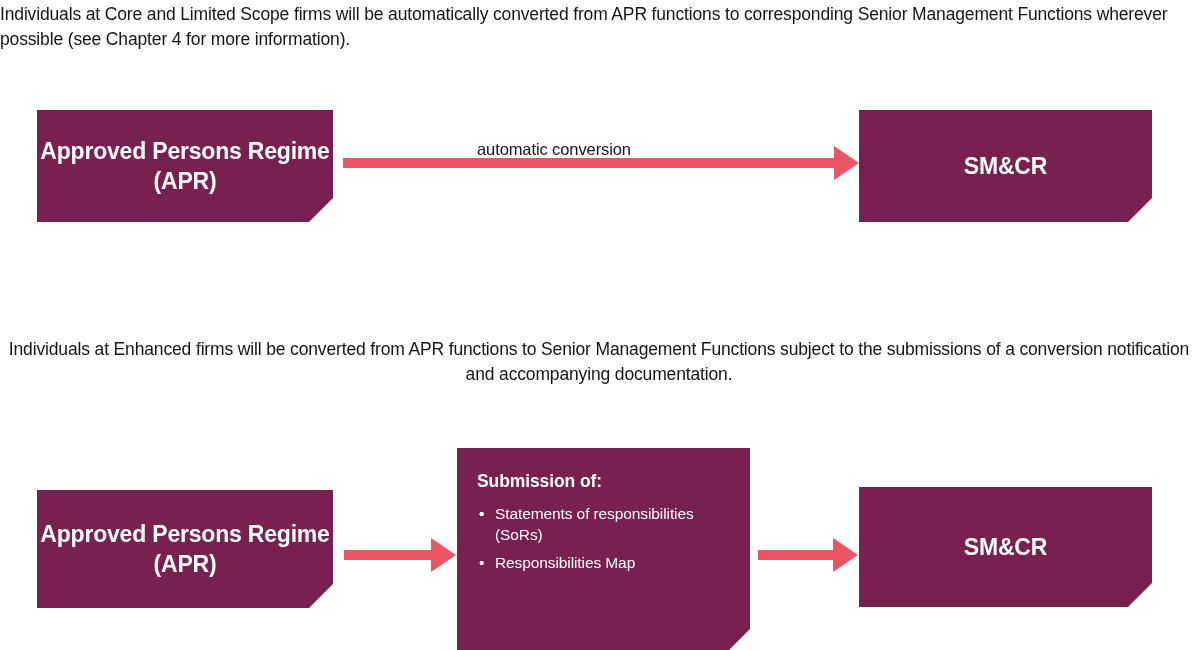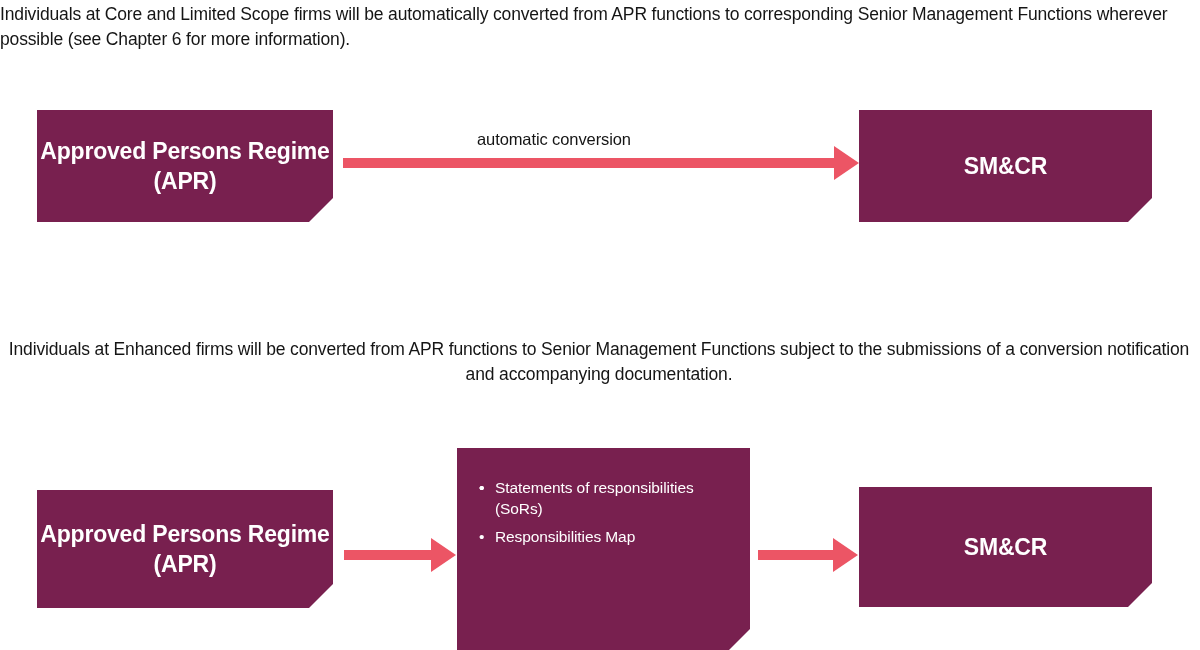--- a/index.html
+++ b/index.html
@@ -114,35 +114,35 @@
     font-size: 16.5px;
     line-height: 20px;
     color: #151515;
     letter-spacing: -0.1px;
     white-space: nowrap;
   }
 </style>
 </head>
 <body>
 
-<div class="para" id="para-1">Individuals at Core and Limited Scope firms will be automatically converted from APR functions to corresponding Senior Management Functions wherever possible (see Chapter 6 for more information).</div>
+<div class="para" id="para-1">Individuals at Core and Limited Scope firms will be automatically converted from APR functions to corresponding Senior Management Functions wherever possible (see Chapter 4 for more information).</div>
 
 <div class="flow-row">
 
   <div class="nbox centered" style="left:37px; top:110px; width:296px; height:112px;">
     <span class="box-title">Approved Persons
 Regime (APR)</span>
   </div>
 
   <div class="arrow" style="left:343px; top:163px; width:516px;">
     <div class="shaft" style="width:492px;"></div>
     <div class="head" style="left:491px;"></div>
   </div>
 
-  <div class="arrow-label" style="left:477px; top:129px;">automatic conversion</div>
+  <div class="arrow-label" style="left:477px; top:139px;">automatic conversion</div>
 
   <div class="nbox centered" style="left:859px; top:110px; width:293px; height:112px;">
     <span class="box-title">SM&amp;CR</span>
   </div>
 
 </div>
 
 <div class="para" id="para-2">Individuals at Enhanced firms will be converted from APR functions to Senior Management Functions subject to the submissions of a conversion notification and accompanying documentation.</div>
 
 <div class="flow-row">
@@ -151,20 +151,21 @@
     <span class="box-title">Approved Persons
 Regime (APR)</span>
   </div>
 
   <div class="arrow" style="left:344px; top:555px; width:112px;">
     <div class="shaft" style="width:88px;"></div>
     <div class="head" style="left:87px;"></div>
   </div>
 
   <div class="nbox sub-box" style="left:457px; top:448px; width:293px; height:205px;">
+    <div class="sub-heading">Submission of:</div>
     <ul class="sub-list">
       <li>
         <span class="bullet">•</span>
       </li>
       <li>
         <span class="bullet">•</span>
         <span>Statements of responsibilities (SoRs)</span>
       </li>
       <li>
         <span class="bullet">•</span>

